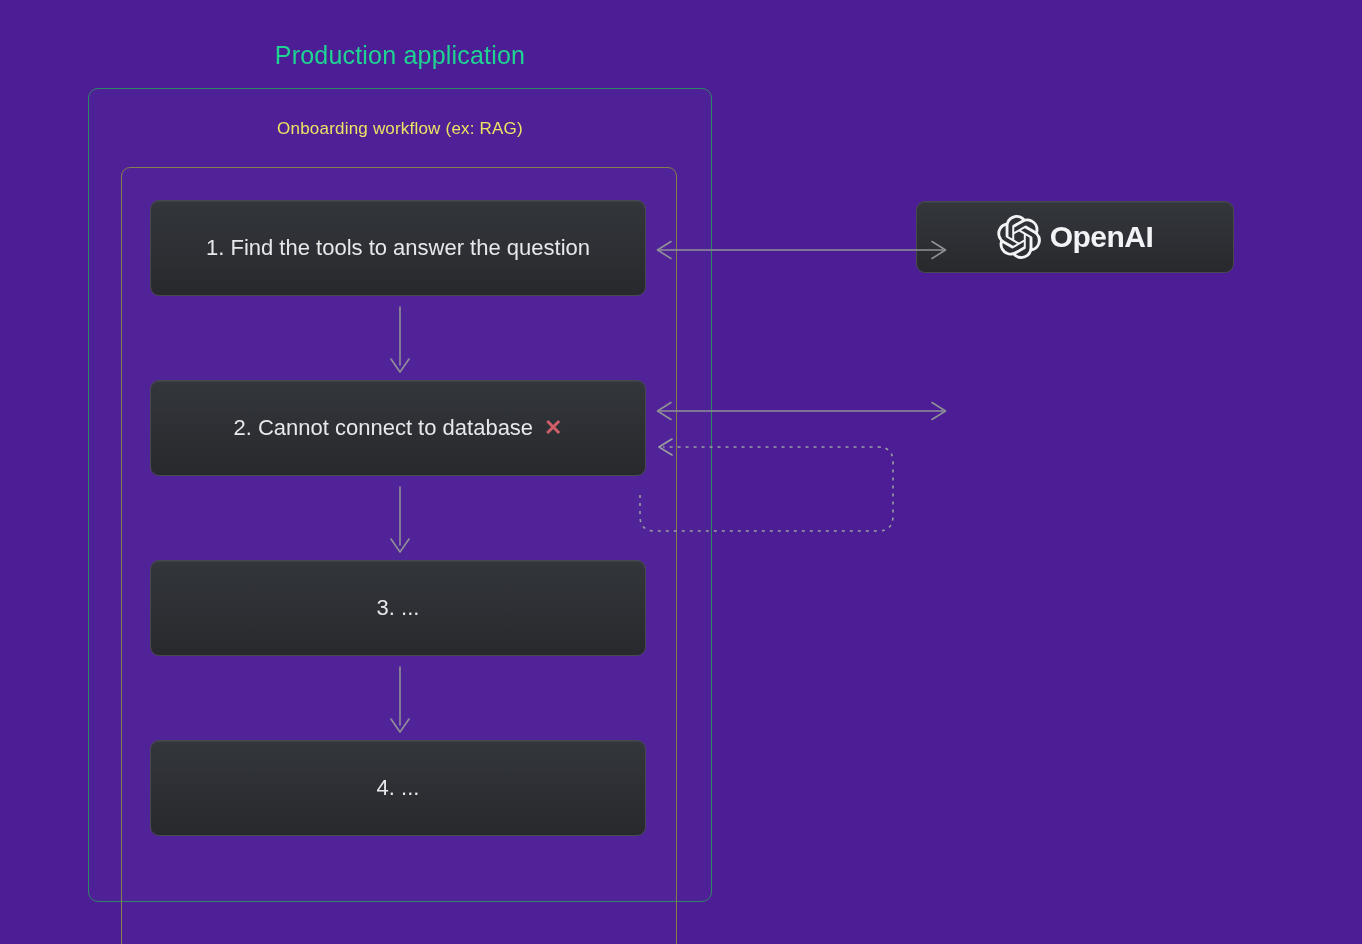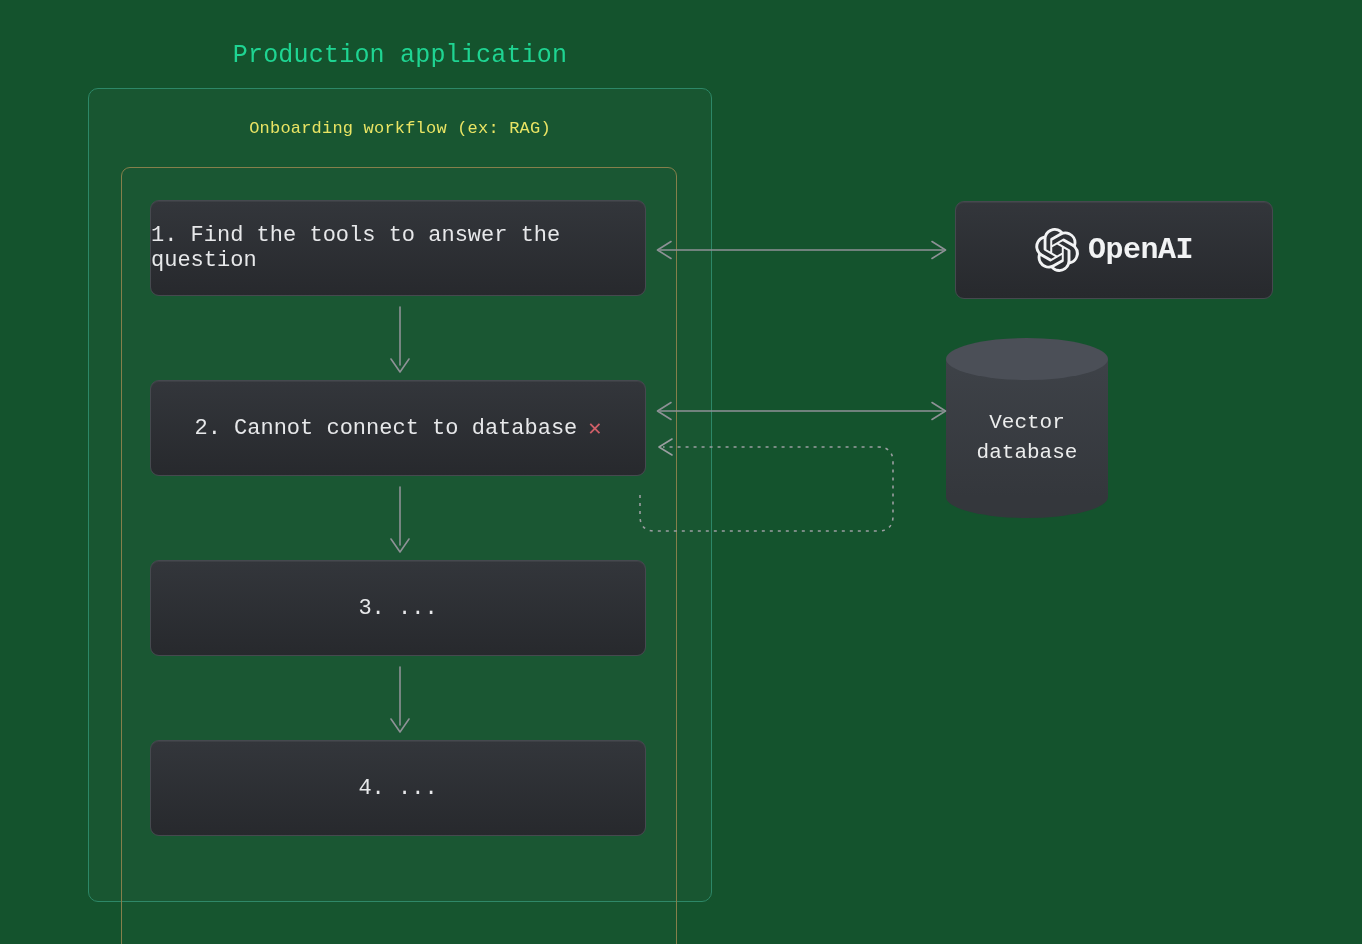--- a/index.html
+++ b/index.html
@@ -1,21 +1,21 @@
 <!DOCTYPE html>
 <html><head>
 <meta charset="utf-8">
 <style>
   html, body { margin: 0; padding: 0; background: #0c0d0b; }
   .stage {
     position: relative;
     width: 1362px;
     height: 944px;
-    background: #14532d;
-    font-family: Liberation Mono, monospace;
+    background: #4c1d95;
+    font-family: Liberation Sans, sans-serif;
     overflow: hidden;
   }
 
   
   .prod-title {
     position: absolute;
     left: 88px; top: 41px; width: 624px;
     text-align: center;
     font-size: 25px;
     color: #1fd492;
@@ -66,22 +66,22 @@
   }
   .step { left: 28px; width: 496px; height: 96px; }
   .step-1 { top: 32px; }
   .step-2 { top: 212px; align-items: center; }
   .step-3 { top: 392px; }
   .step-4 { top: 572px; }
   .err-mark { color: #cf5f68; font-weight: 700; }
   .err-mark:not(:empty) { margin-left: 11px; }
 
   .openai-box {
-    left: 955px; top: 201px;
-    width: 318px; height: 98px;
+    left: 916px; top: 201px;
+    width: 318px; height: 72px;
     gap: 9px;
   }
   .openai-logo { width: 44px; height: 44px; display: block; }
   .openai-word {
     color: #f2f3f4;
     font-size: 30px;
     font-weight: 700;
     letter-spacing: -0.5px;
   }
 
@@ -148,26 +148,20 @@
     </div>
   </div>
 
   <div class="node openai-box">
     <svg class="openai-logo" viewBox="0 0 24 24" aria-hidden="true">
       <path fill="#f2f3f4" d="M22.2819 9.8211a5.9847 5.9847 0 0 0-.5157-4.9108 6.0462 6.0462 0 0 0-6.5098-2.9A6.0651 6.0651 0 0 0 4.9807 4.1818a5.9847 5.9847 0 0 0-3.9977 2.9 6.0462 6.0462 0 0 0 .7427 7.0966 5.98 5.98 0 0 0 .511 4.9107 6.051 6.051 0 0 0 6.5146 2.9001A5.9847 5.9847 0 0 0 13.2599 24a6.0557 6.0557 0 0 0 5.7718-4.2058 5.9894 5.9894 0 0 0 3.9977-2.9001 6.0557 6.0557 0 0 0-.7475-7.0729zm-9.022 12.6081a4.4755 4.4755 0 0 1-2.8764-1.0408l.1419-.0804 4.7783-2.7582a.7948.7948 0 0 0 .3927-.6813v-6.7369l2.02 1.1686a.071.071 0 0 1 .038.0615v5.5826a4.504 4.504 0 0 1-4.4945 4.4944zm-9.6607-4.1254a4.4708 4.4708 0 0 1-.5346-3.0137l.142.0852 4.783 2.7582a.7712.7712 0 0 0 .7806 0l5.8428-3.3685v2.3324a.0804.0804 0 0 1-.0332.0615L9.74 19.9502a4.4992 4.4992 0 0 1-6.1408-1.6464zM2.3408 7.8956a4.485 4.485 0 0 1 2.3655-1.9728V11.6a.7664.7664 0 0 0 .3879.6765l5.8144 3.3543-2.0201 1.1685a.0757.0757 0 0 1-.071 0l-4.8303-2.7865A4.504 4.504 0 0 1 2.3408 7.8956zm16.5963 3.8558L13.1038 8.364 15.1192 7.2a.0757.0757 0 0 1 .071 0l4.8303 2.7913a4.4944 4.4944 0 0 1-.6765 8.1042v-5.6772a.79.79 0 0 0-.407-.667zm2.0107-3.0231l-.142-.0852-4.7735-2.7818a.7759.7759 0 0 0-.7854 0L9.409 9.2297V6.8974a.0662.0662 0 0 1 .0284-.0615l4.8303-2.7866a4.4992 4.4992 0 0 1 6.6802 4.66zM8.3065 12.863l-2.02-1.1638a.0804.0804 0 0 1-.038-.0567V6.0742a4.4992 4.4992 0 0 1 7.3757-3.4537l-.142.0805L8.704 5.459a.7948.7948 0 0 0-.3927.6813zm1.0976-2.3654l2.602-1.4998 2.6069 1.4998v2.9994l-2.5974 1.4997-2.6067-1.4997z"></path>
     </svg>
     <span class="openai-word">OpenAI</span>
   </div>
 
-  <div class="cylinder">
-    <div class="cyl-bottom"></div>
-    <div class="cyl-body"></div>
-    <div class="cyl-top"></div>
-    <div class="cyl-label">Vector database</div>
-  </div>
 
   <svg class="overlay" width="1362" height="944" viewBox="0 0 1362 944">
     <g stroke="#8e9196" stroke-width="1.6" fill="none" stroke-linecap="round" stroke-linejoin="round">
       <g>
         <path d="M400 307 V365"></path>
         <path d="M391 359 L400 372 L409 359"></path>
       </g>
       <g>
         <path d="M400 487 V545"></path>
         <path d="M391 539 L400 552 L409 539"></path>

